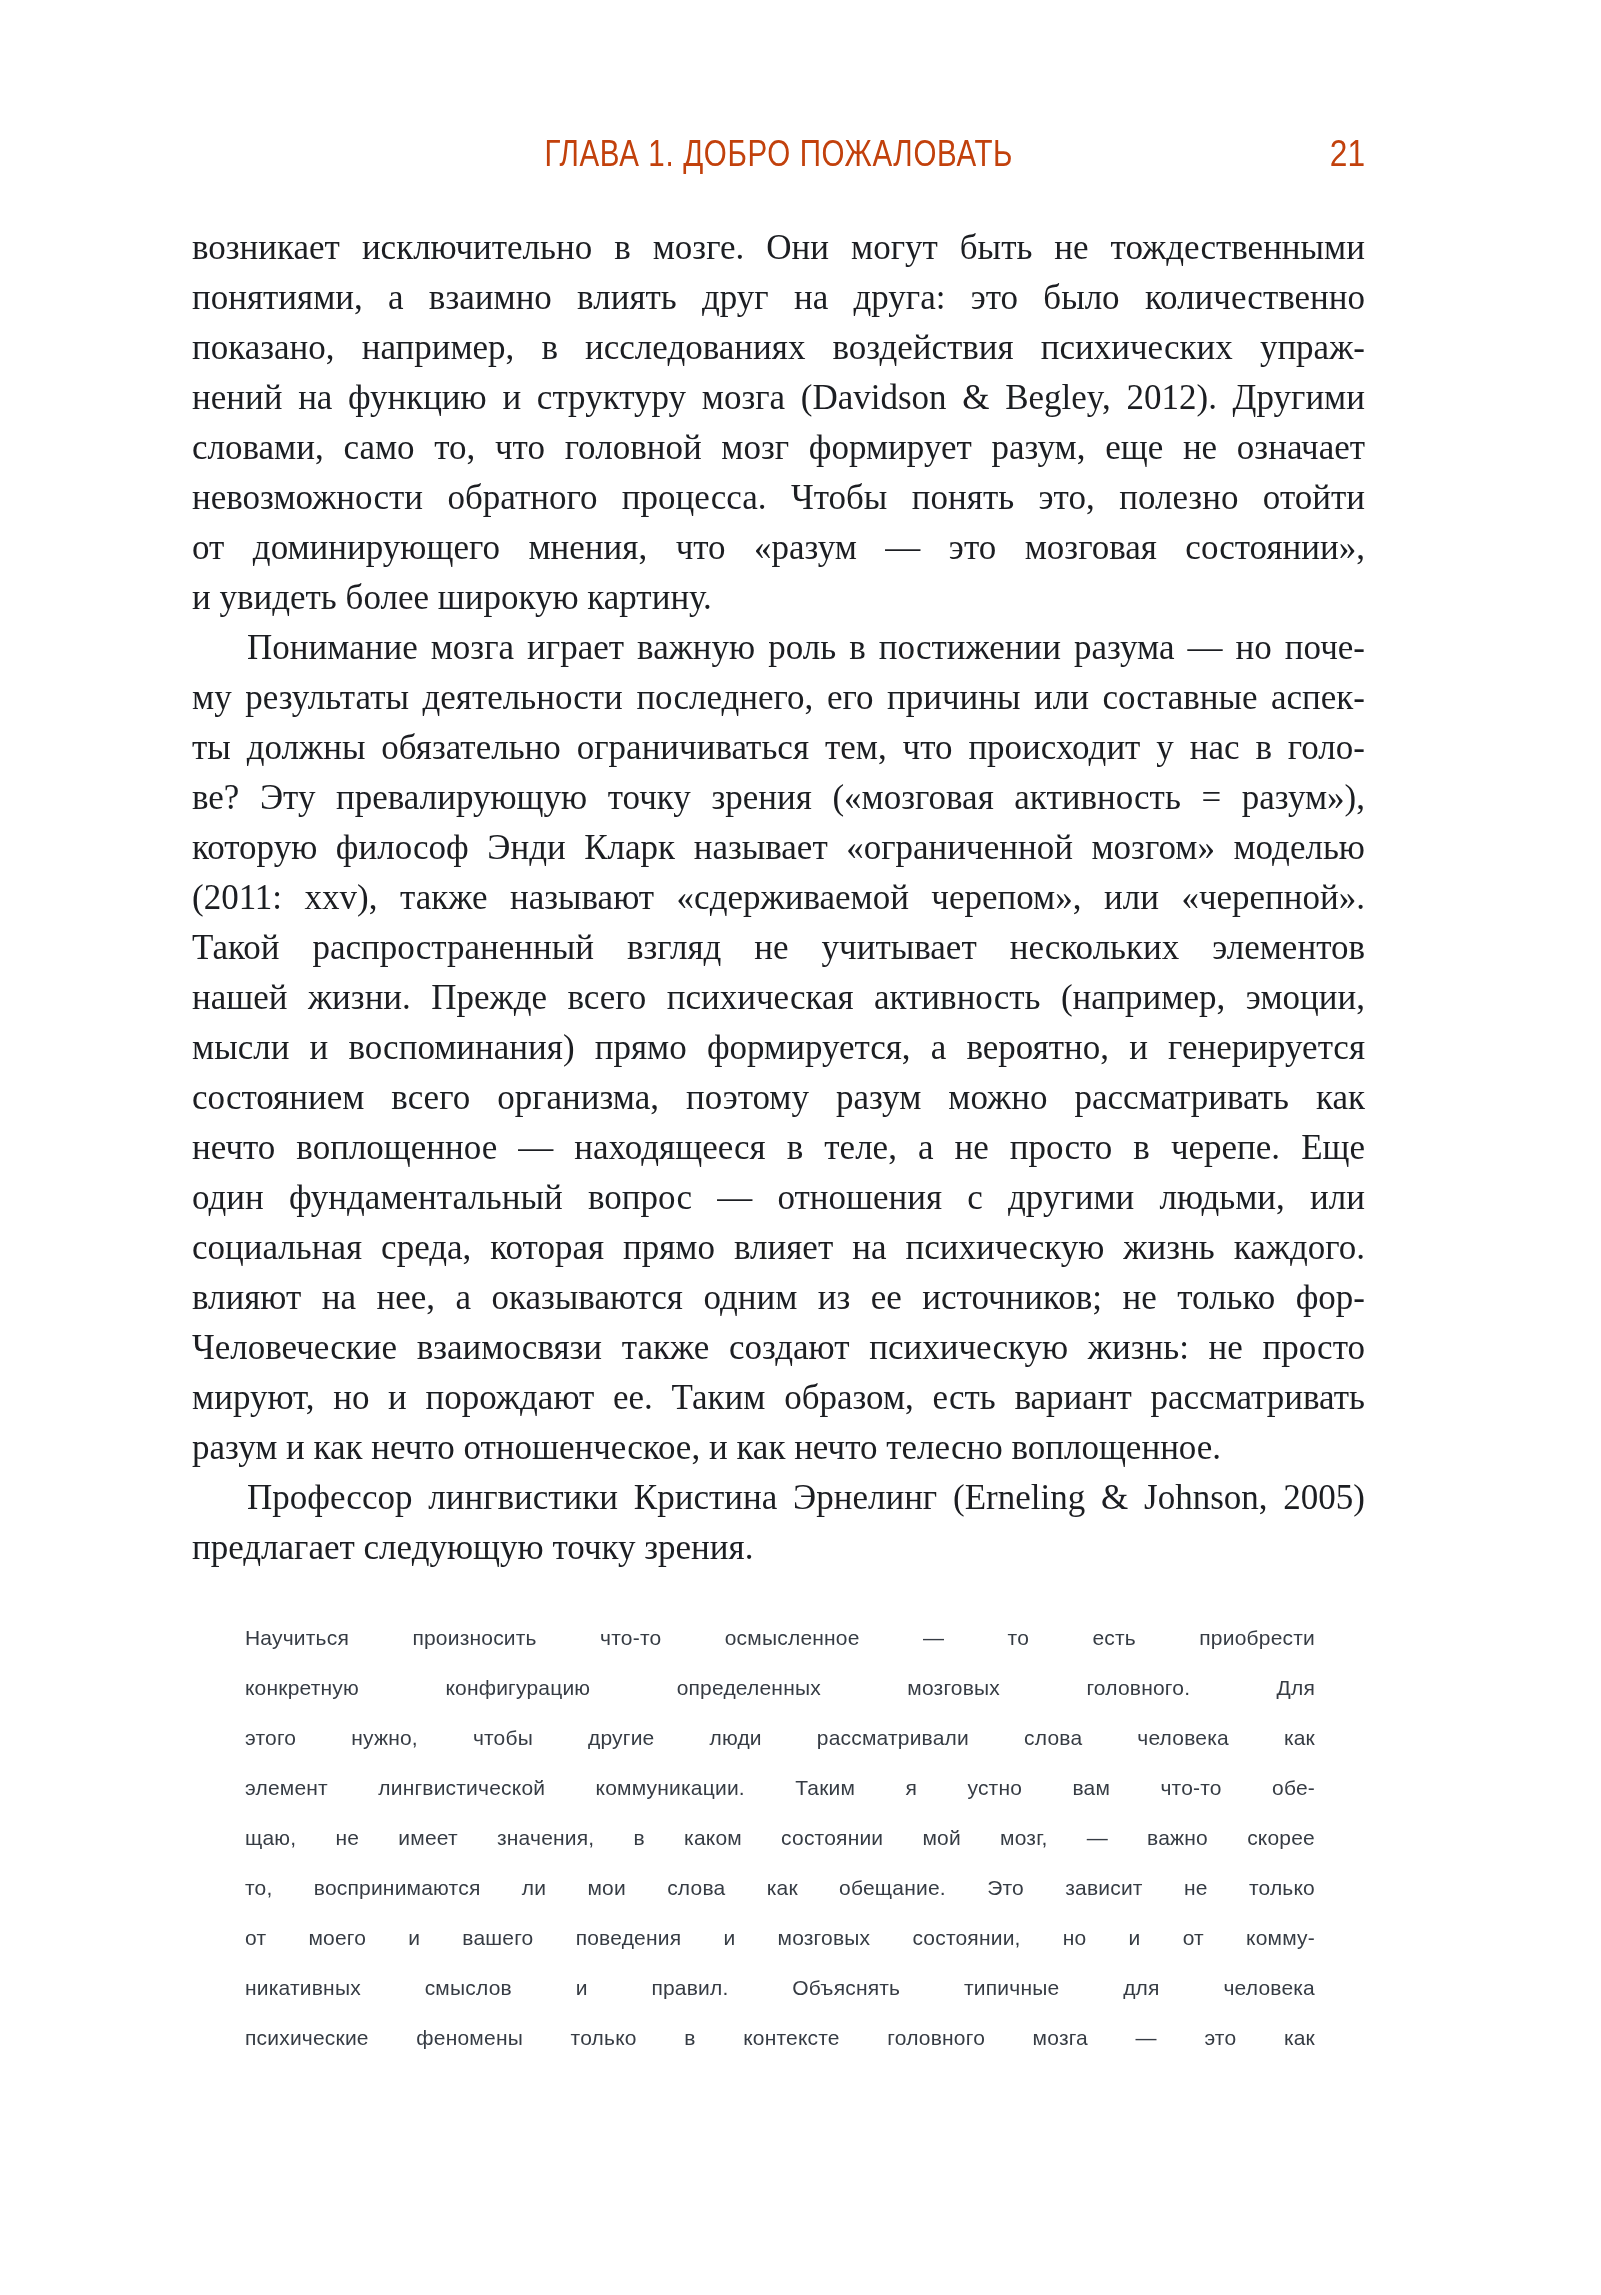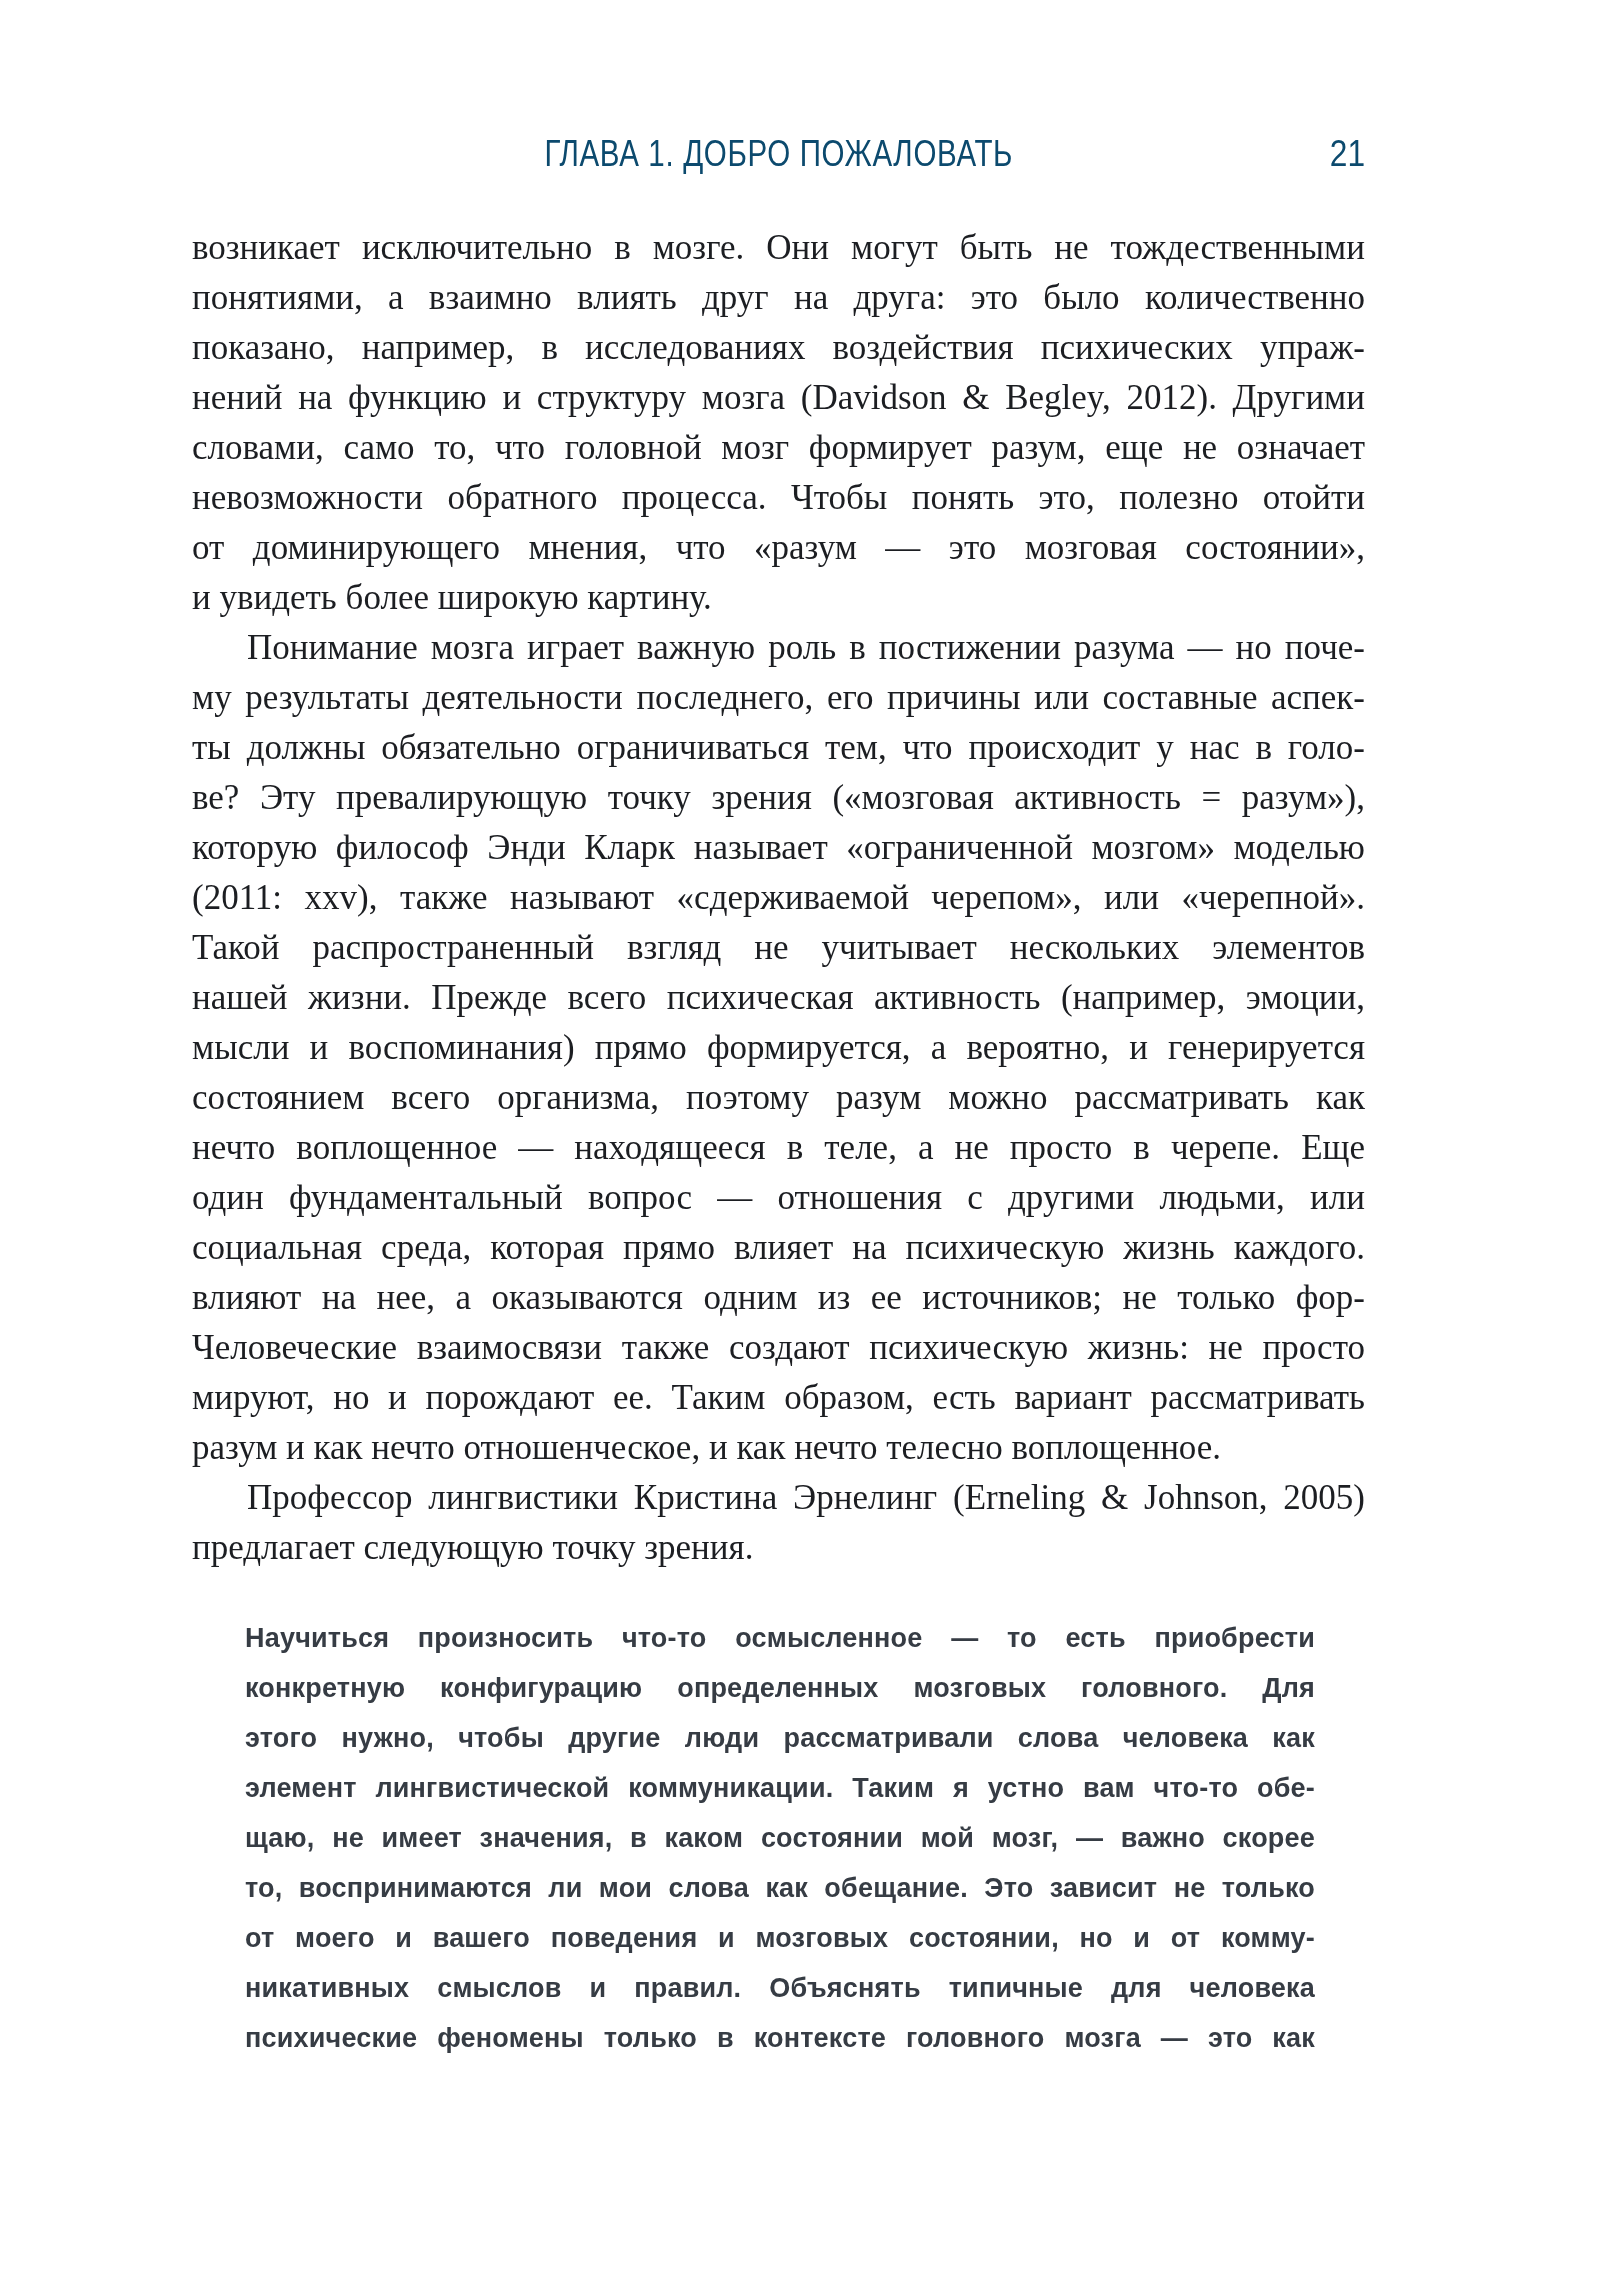--- a/index.html
+++ b/index.html
@@ -21,21 +21,21 @@
     position: absolute;
     top: 132px;
     left: 192px;
     width: 1173px;
     height: 43px;
     line-height: 43px;
     text-align: center;
     font-family: "Liberation Sans", sans-serif;
     font-weight: 400;
     font-size: 36px;
-    color: #0c4a6e;
+    color: #c2410c;
     white-space: nowrap;
   }
   .runhead .title {
     display: inline-block;
     transform: scaleX(0.82);
     transform-origin: 50% 50%;
     letter-spacing: 0.8px;
   }
   .runhead .pagenum {
     position: absolute;
@@ -69,22 +69,22 @@
   .para.indent .line:first-child {
     padding-left: 55px;
   }
 
   
   .blockquote {
     margin-top: 40px;
     padding-left: 53px;
     padding-right: 50px;
     font-family: "Liberation Sans", sans-serif;
-    font-weight: 700;
-    font-size: 27px;
+    font-weight: 400;
+    font-size: 21px;
     line-height: 50px;
     color: #363c44;
     letter-spacing: 0.2px;
   }
 </style>
 </head>
 <body>
 
 <div class="page">
 

